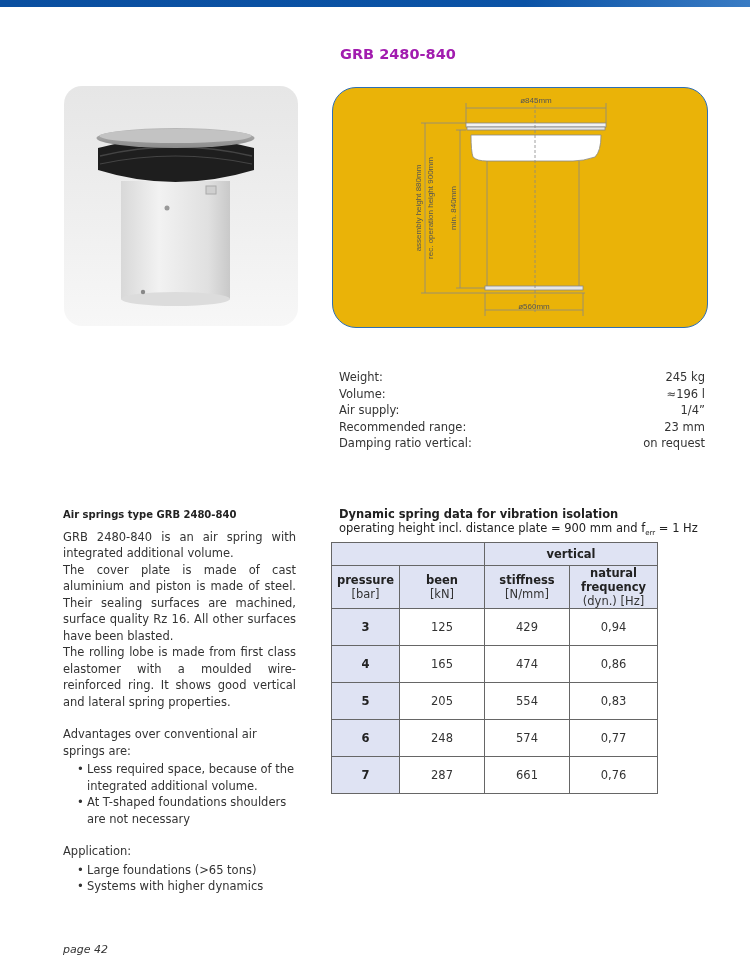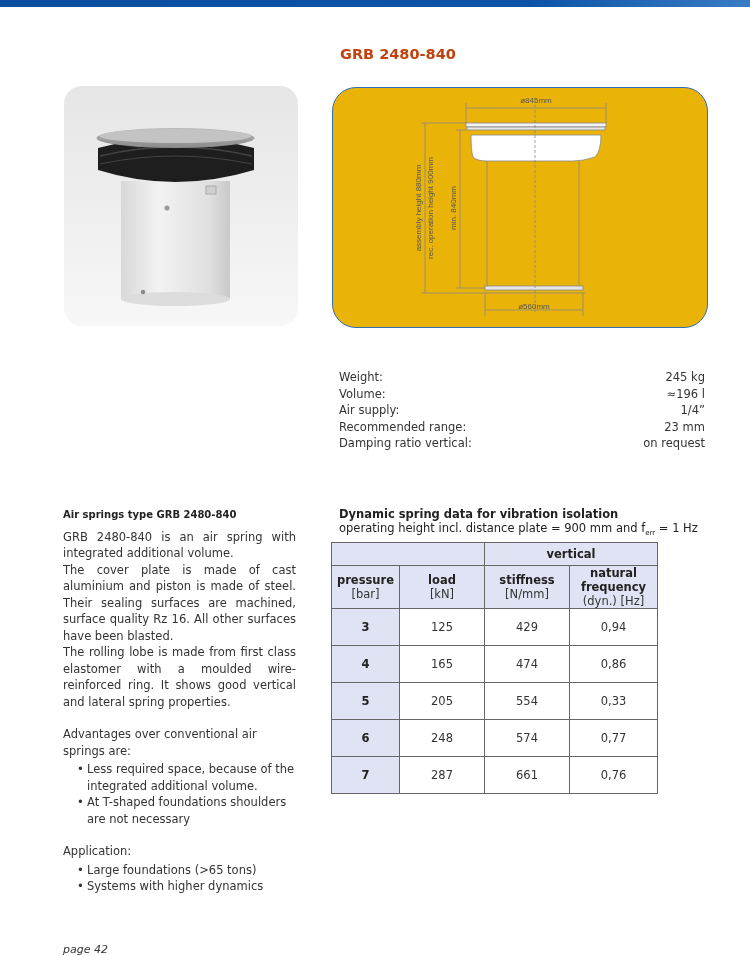--- a/index.html
+++ b/index.html
@@ -1,20 +1,20 @@
 <!DOCTYPE html>
 <html><head>
 <meta charset="utf-8">
 <style>
   html, body { margin:0; padding:0; }
   body { width:750px; height:956px; background:#ffffff; position:relative; overflow:hidden;
          font-family:"DejaVu Sans", sans-serif; color:#222; }
   .topbar { position:absolute; left:0; top:0; width:750px; height:7px;
             background:linear-gradient(90deg,#0a4fa0 0%,#0b53a6 70%,#3a7cc4 100%); }
-  .title { position:absolute; left:340px; top:46px; font-size:14.5px; font-weight:bold; color:#c2410c; }
+  .title { position:absolute; left:340px; top:46px; font-size:14.5px; font-weight:bold; color:#a21caf; }
 
   .photo { position:absolute; left:64px; top:86px; width:234px; height:240px; border-radius:18px;
            background:linear-gradient(180deg,#e6e6e6 0%,#f0f0f0 60%,#f7f7f7 100%); overflow:hidden; }
 
   .diagram { position:absolute; left:332px; top:87px; width:374px; height:239px;
              border:1.3px solid #2e6fb4; border-radius:24px; background:#eab308; }
   .diagram svg { position:absolute; left:0; top:0; }
 
   .specs { position:absolute; left:339px; top:369px; width:366px; font-size:11.5px; color:#333; }
   .spec-row { display:flex; justify-content:space-between; height:16.5px; line-height:16.5px; }
@@ -169,41 +169,41 @@
       <col style="width:85px">
       <col>
     </colgroup>
   <tbody>
       <tr class="r0">
     <td class="hdr" colspan="2"></td>
     <td class="hdr" colspan="2"><b>vertical</b></td>
   </tr>
   <tr class="r1">
     <td class="hdr"><b>pressure</b><br><span>[bar]</span></td>
-    <td class="hdr"><b>load</b><br><span>[kN]</span></td>
+    <td class="hdr"><b>been</b><br><span>[kN]</span></td>
     <td class="hdr"><b>stiffness</b><br><span>[N/mm]</span></td>
     <td class="hdr"><b>natural frequency</b><br><span>(dyn.) [Hz]</span></td>
   </tr>
   <tr class="data">
     <td class="p">3</td>
     <td>125</td>
     <td>429</td>
     <td>0,94</td>
   </tr>
   <tr class="data">
     <td class="p">4</td>
     <td>165</td>
     <td>474</td>
     <td>0,86</td>
   </tr>
   <tr class="data">
     <td class="p">5</td>
     <td>205</td>
     <td>554</td>
-    <td>0,33</td>
+    <td>0,83</td>
   </tr>
   <tr class="data">
     <td class="p">6</td>
     <td>248</td>
     <td>574</td>
     <td>0,77</td>
   </tr>
   <tr class="data">
     <td class="p">7</td>
     <td>287</td>

